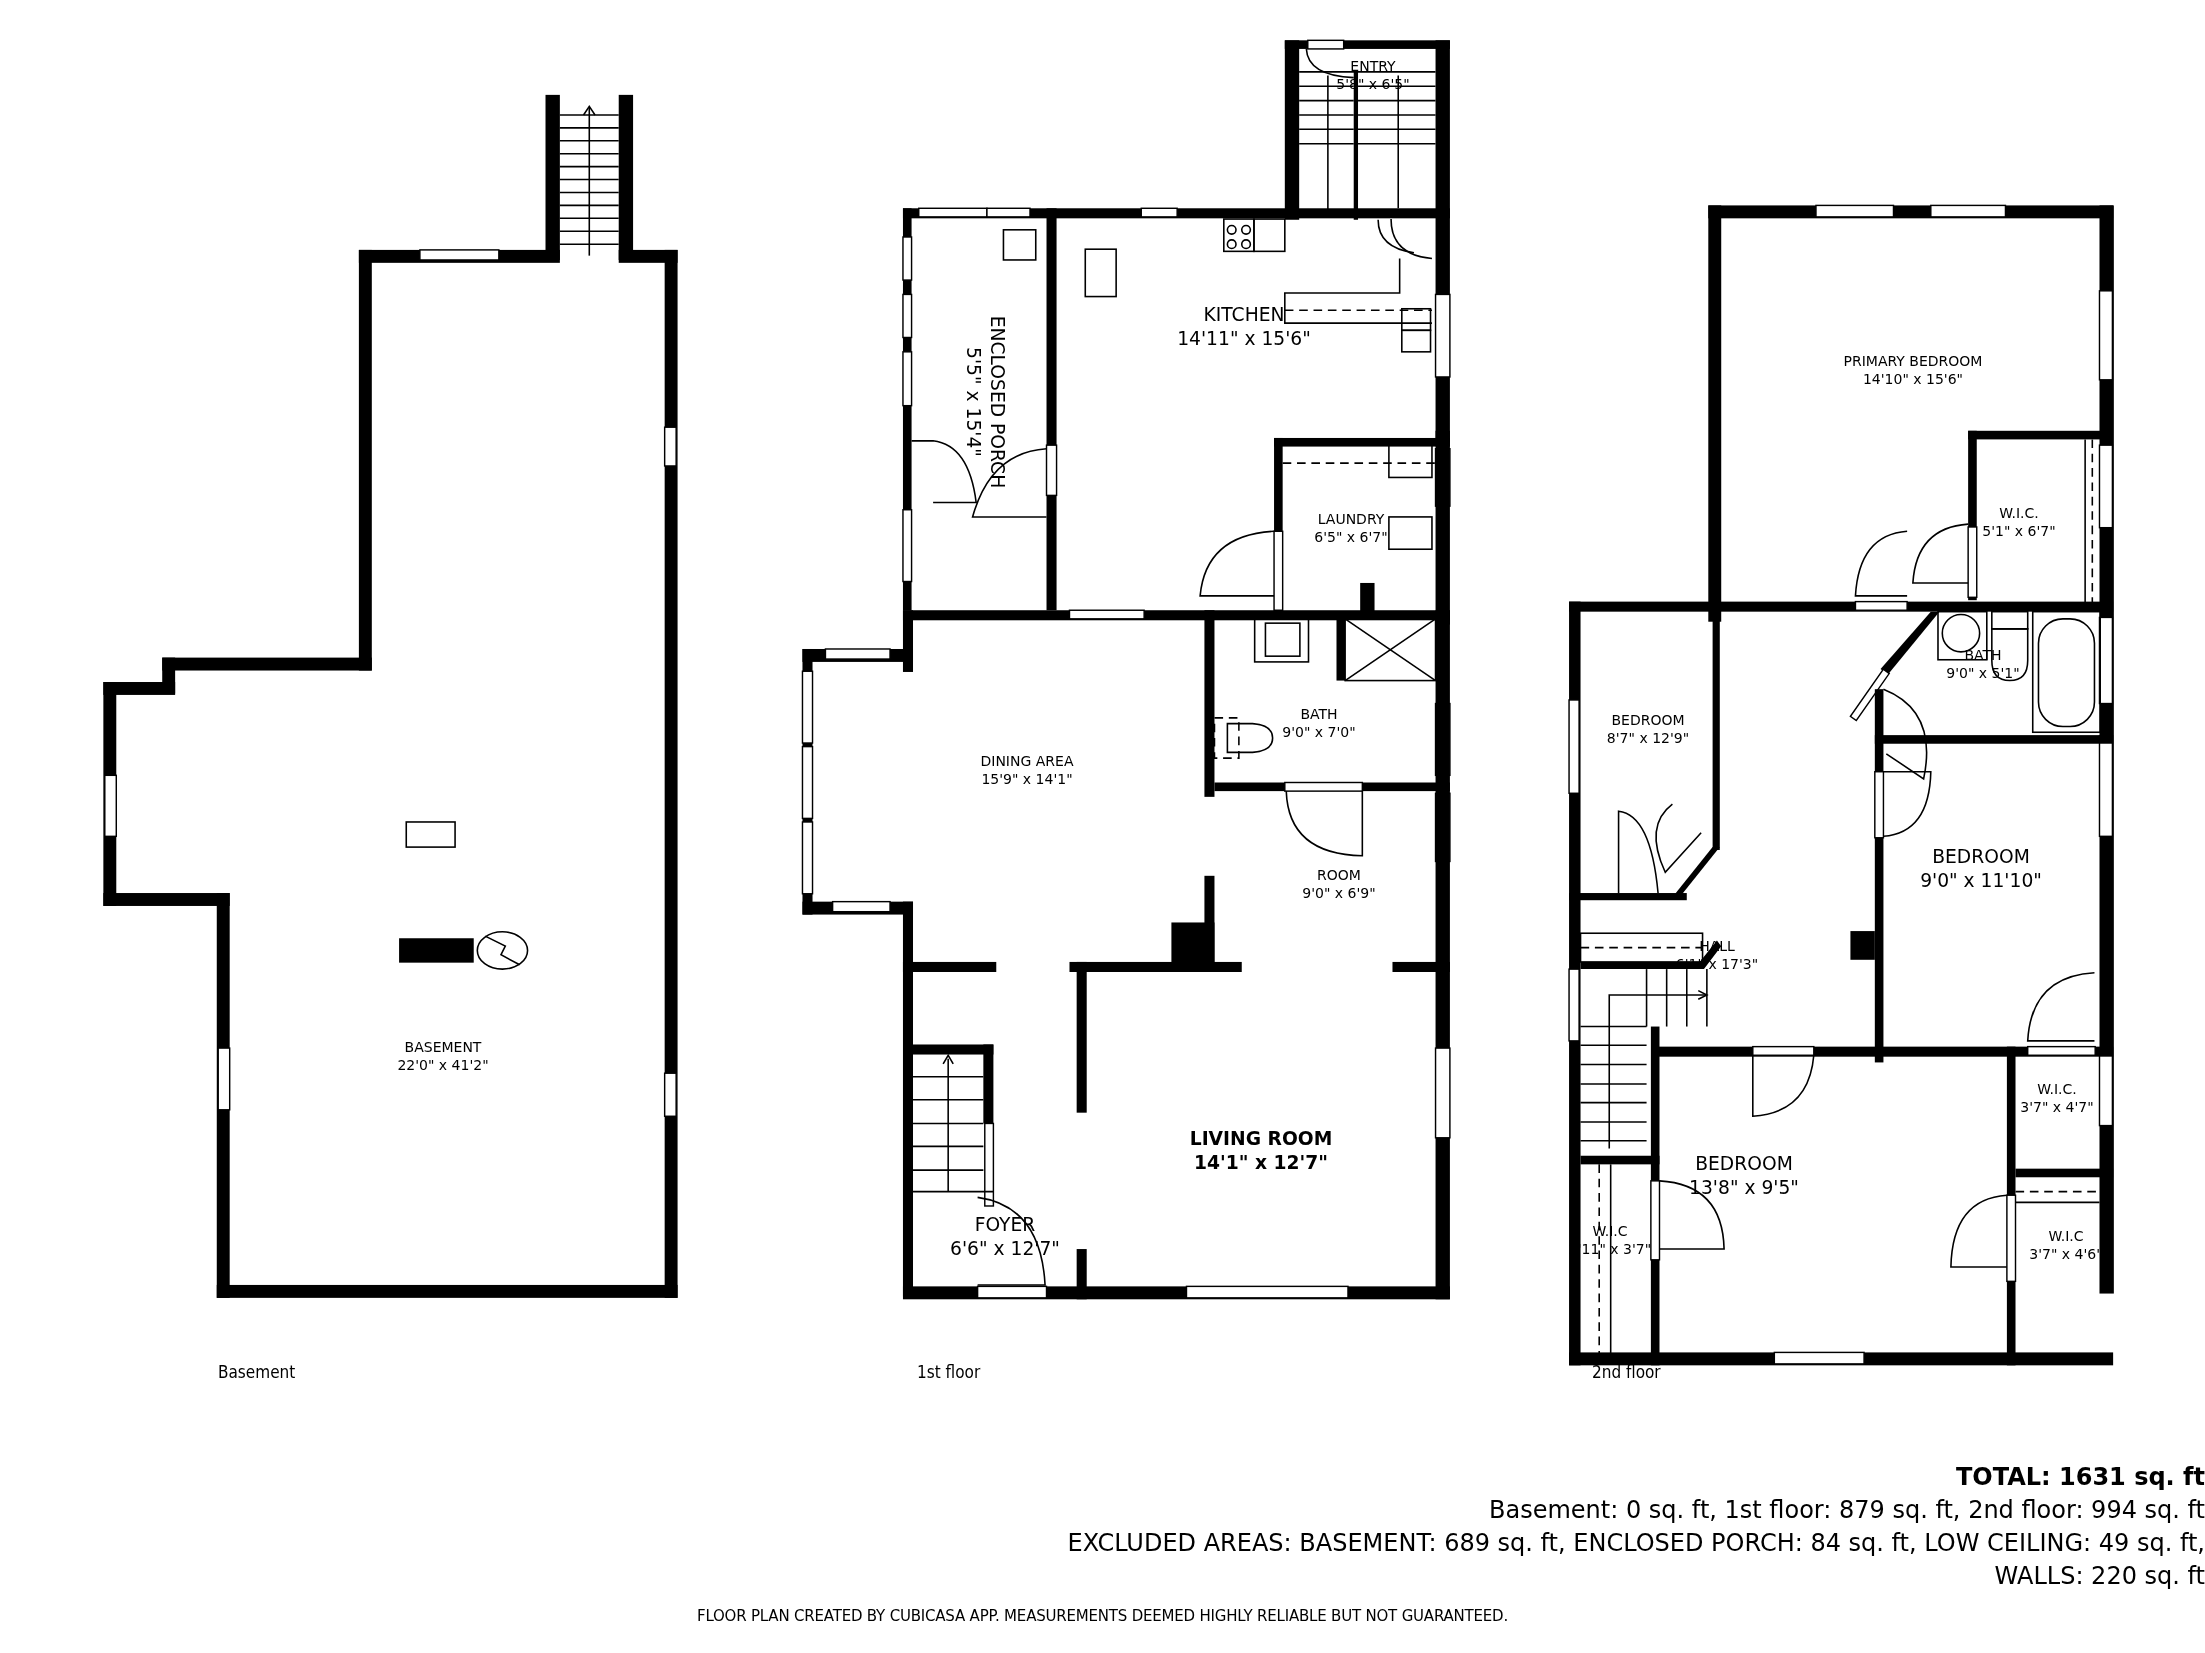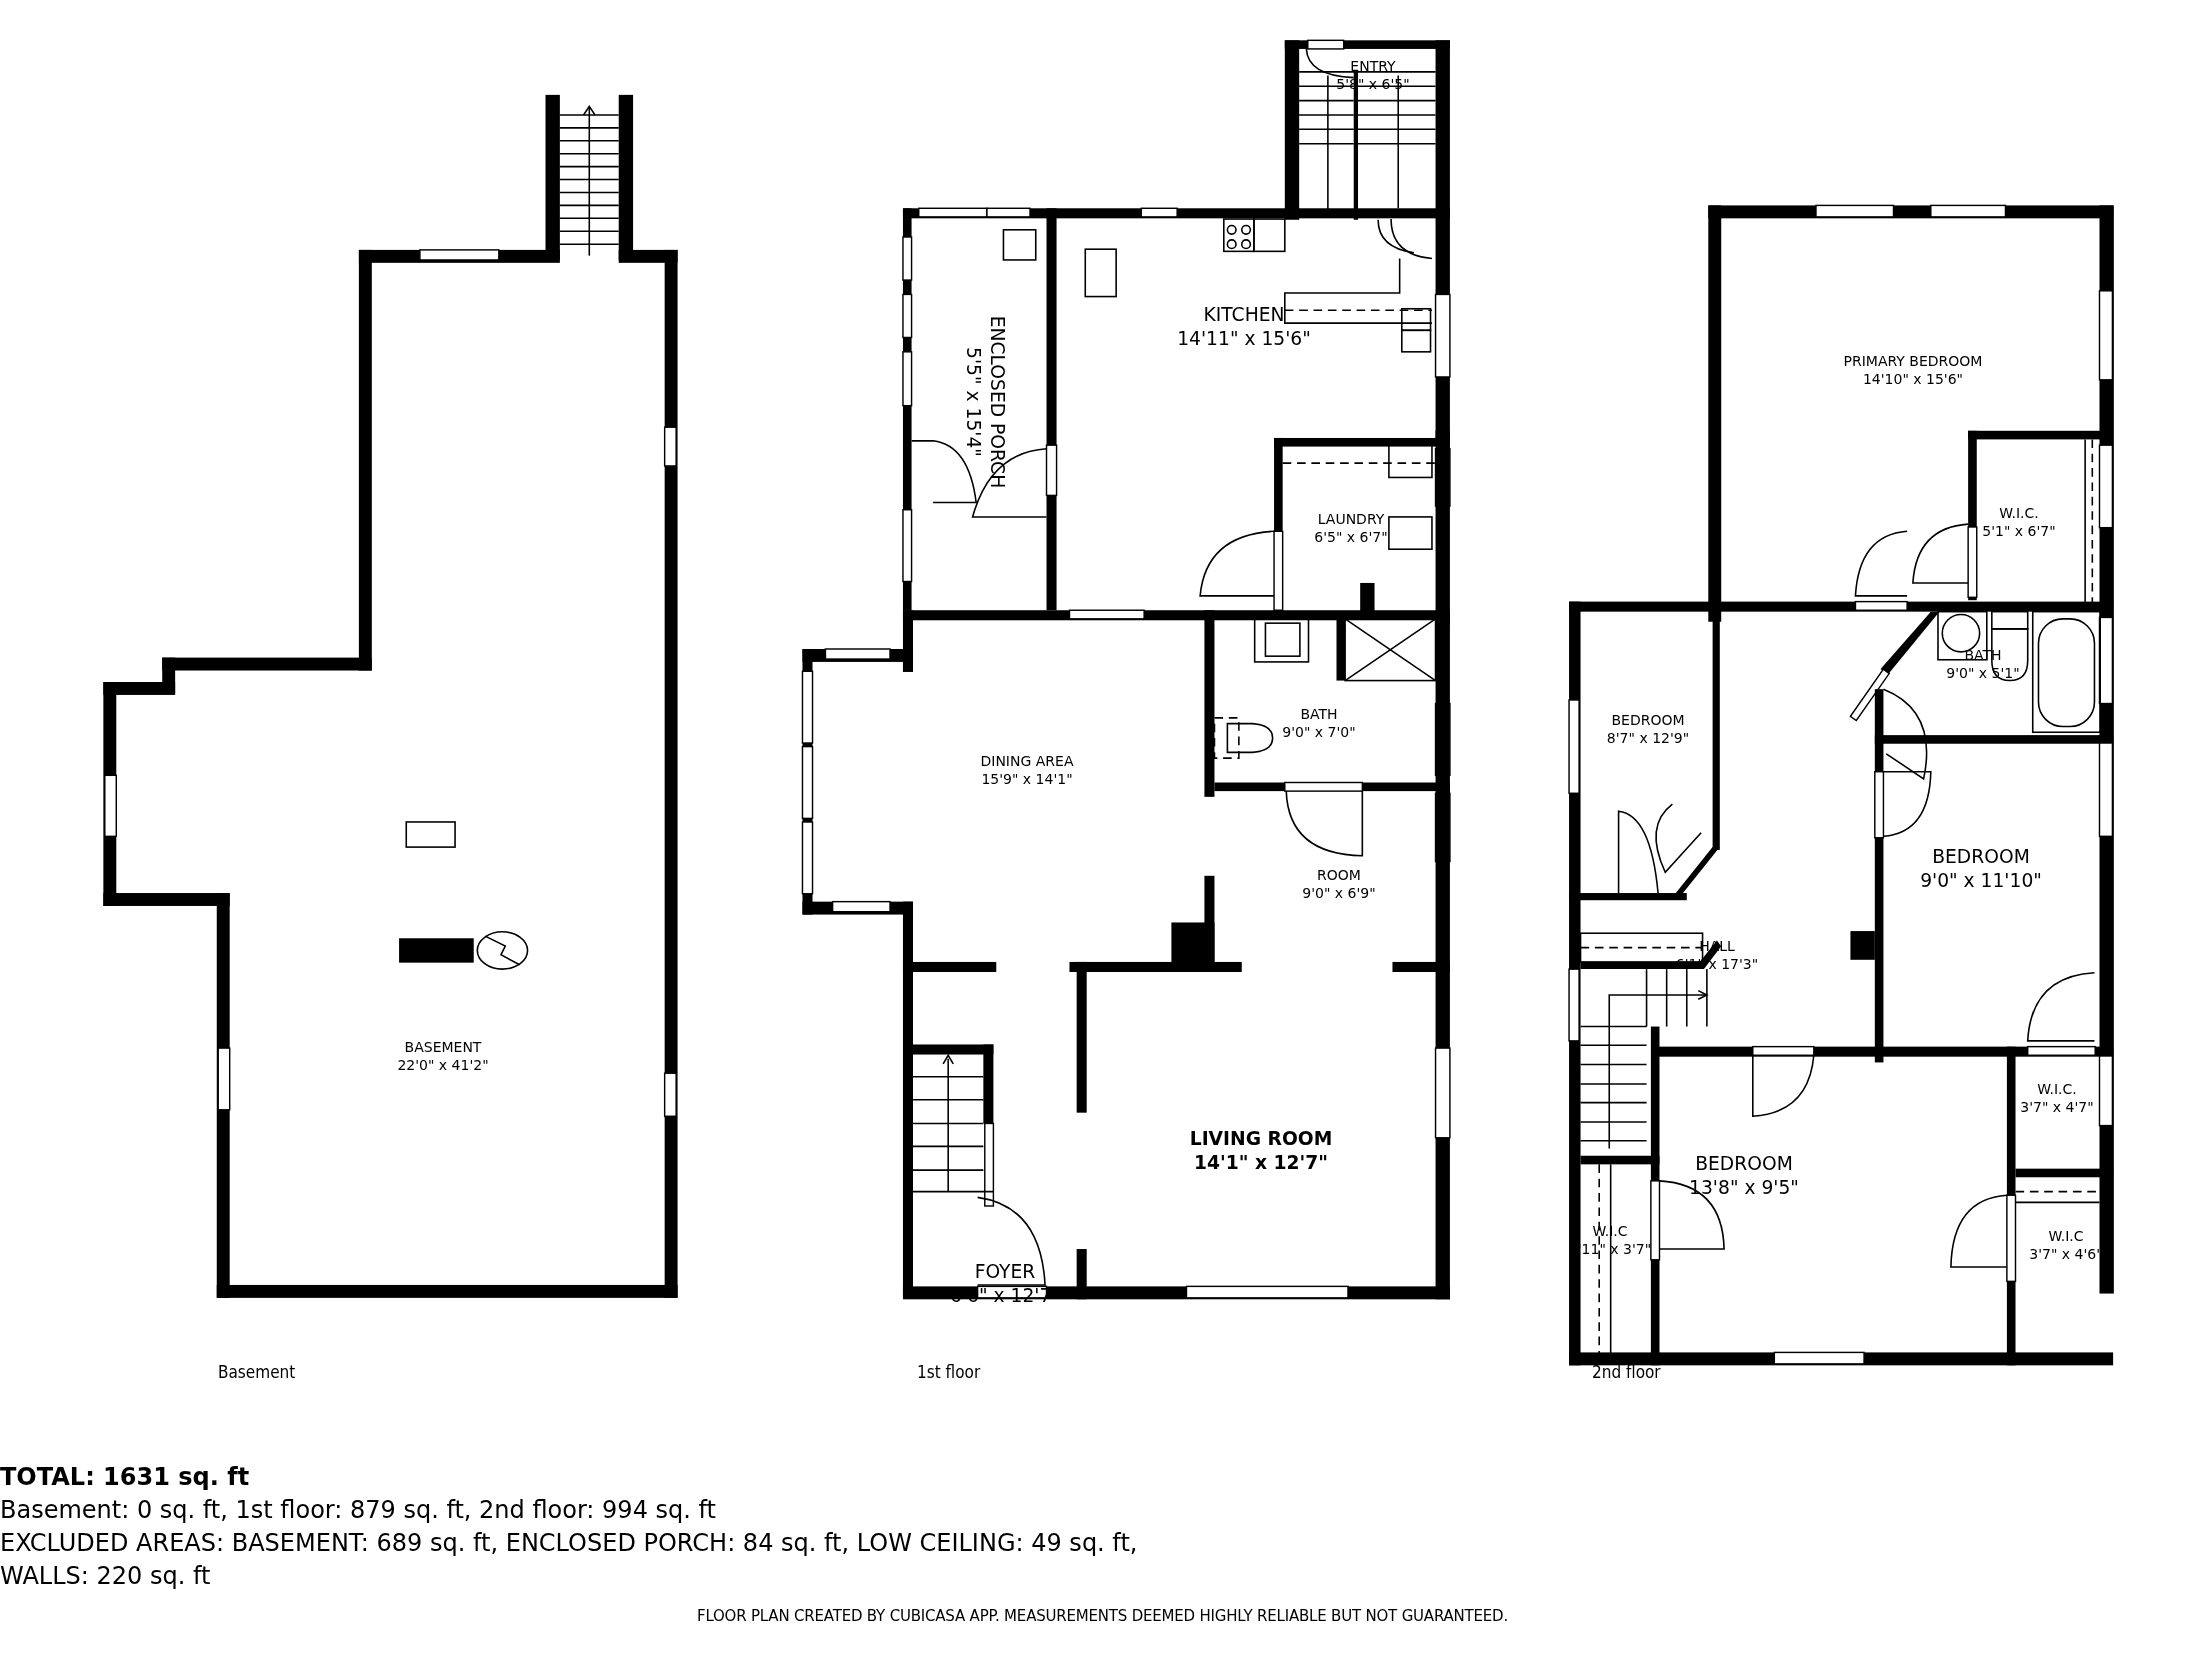--- a/index.html
+++ b/index.html
@@ -7,21 +7,21 @@
   svg.plan{position:absolute;left:0;top:0;}
   .wall{fill:#000;}
   .win{fill:#fff;stroke:#000;stroke-width:2;}
   .fx{fill:none;stroke:#000;stroke-width:2.2;}
   .fxd{fill:none;stroke:#000;stroke-width:2.2;stroke-dasharray:12 8;}
   .lbl{position:absolute;text-align:center;transform:translate(-50%,-50%);white-space:nowrap;line-height:1.3;}
   .lbl .n{display:block;}
   .sm{font-size:14px;}
   .lg{font-size:18.7px;}
   .floor-label{position:absolute;font-size:17px;font-family:"DejaVu Sans Condensed","DejaVu Sans",sans-serif;}
-  .summary{position:absolute;left:0;width:2205px;top:1461px;text-align:left;font-size:24px;line-height:33px;}
+  .summary{position:absolute;left:0;width:2205px;top:1461px;text-align:right;font-size:24px;line-height:33px;}
   .summary .total{font-weight:bold;}
   .footer{position:absolute;left:0;width:2205px;top:1607px;text-align:center;font-size:15px;letter-spacing:-0.2px;}
   .rot{transform:translate(-50%,-50%) rotate(90deg);}
 </style>
 </head>
 <body>
 
 <svg class="plan" width="2205" height="1654" viewBox="0 0 3072 2304">
 
   <g>
@@ -313,21 +313,21 @@
   <span class="n">9'0" x 7'0"</span>
 </div>
 <div class="lbl sm" style="left:1339px;top:884px;">
   <span class="n">ROOM</span>
   <span class="n">9'0" x 6'9"</span>
 </div>
 <div class="lbl lg" style="left:1261px;top:1151px;font-weight:bold;">
   <span class="n">LIVING ROOM</span>
   <span class="n">14'1" x 12'7"</span>
 </div>
-<div class="lbl lg" style="left:1005px;top:1237px;margin-top:47px;">
+<div class="lbl lg" style="left:1005px;top:1237px;">
   <span class="n">FOYER</span>
   <span class="n">6'6" x 12'7"</span>
 </div>
 
 <div class="lbl sm" style="left:1913px;top:370px;">
   <span class="n">PRIMARY BEDROOM</span>
   <span class="n">14'10" x 15'6"</span>
 </div>
 <div class="lbl sm" style="left:2019px;top:522px;">
   <span class="n">W.I.C.</span>

